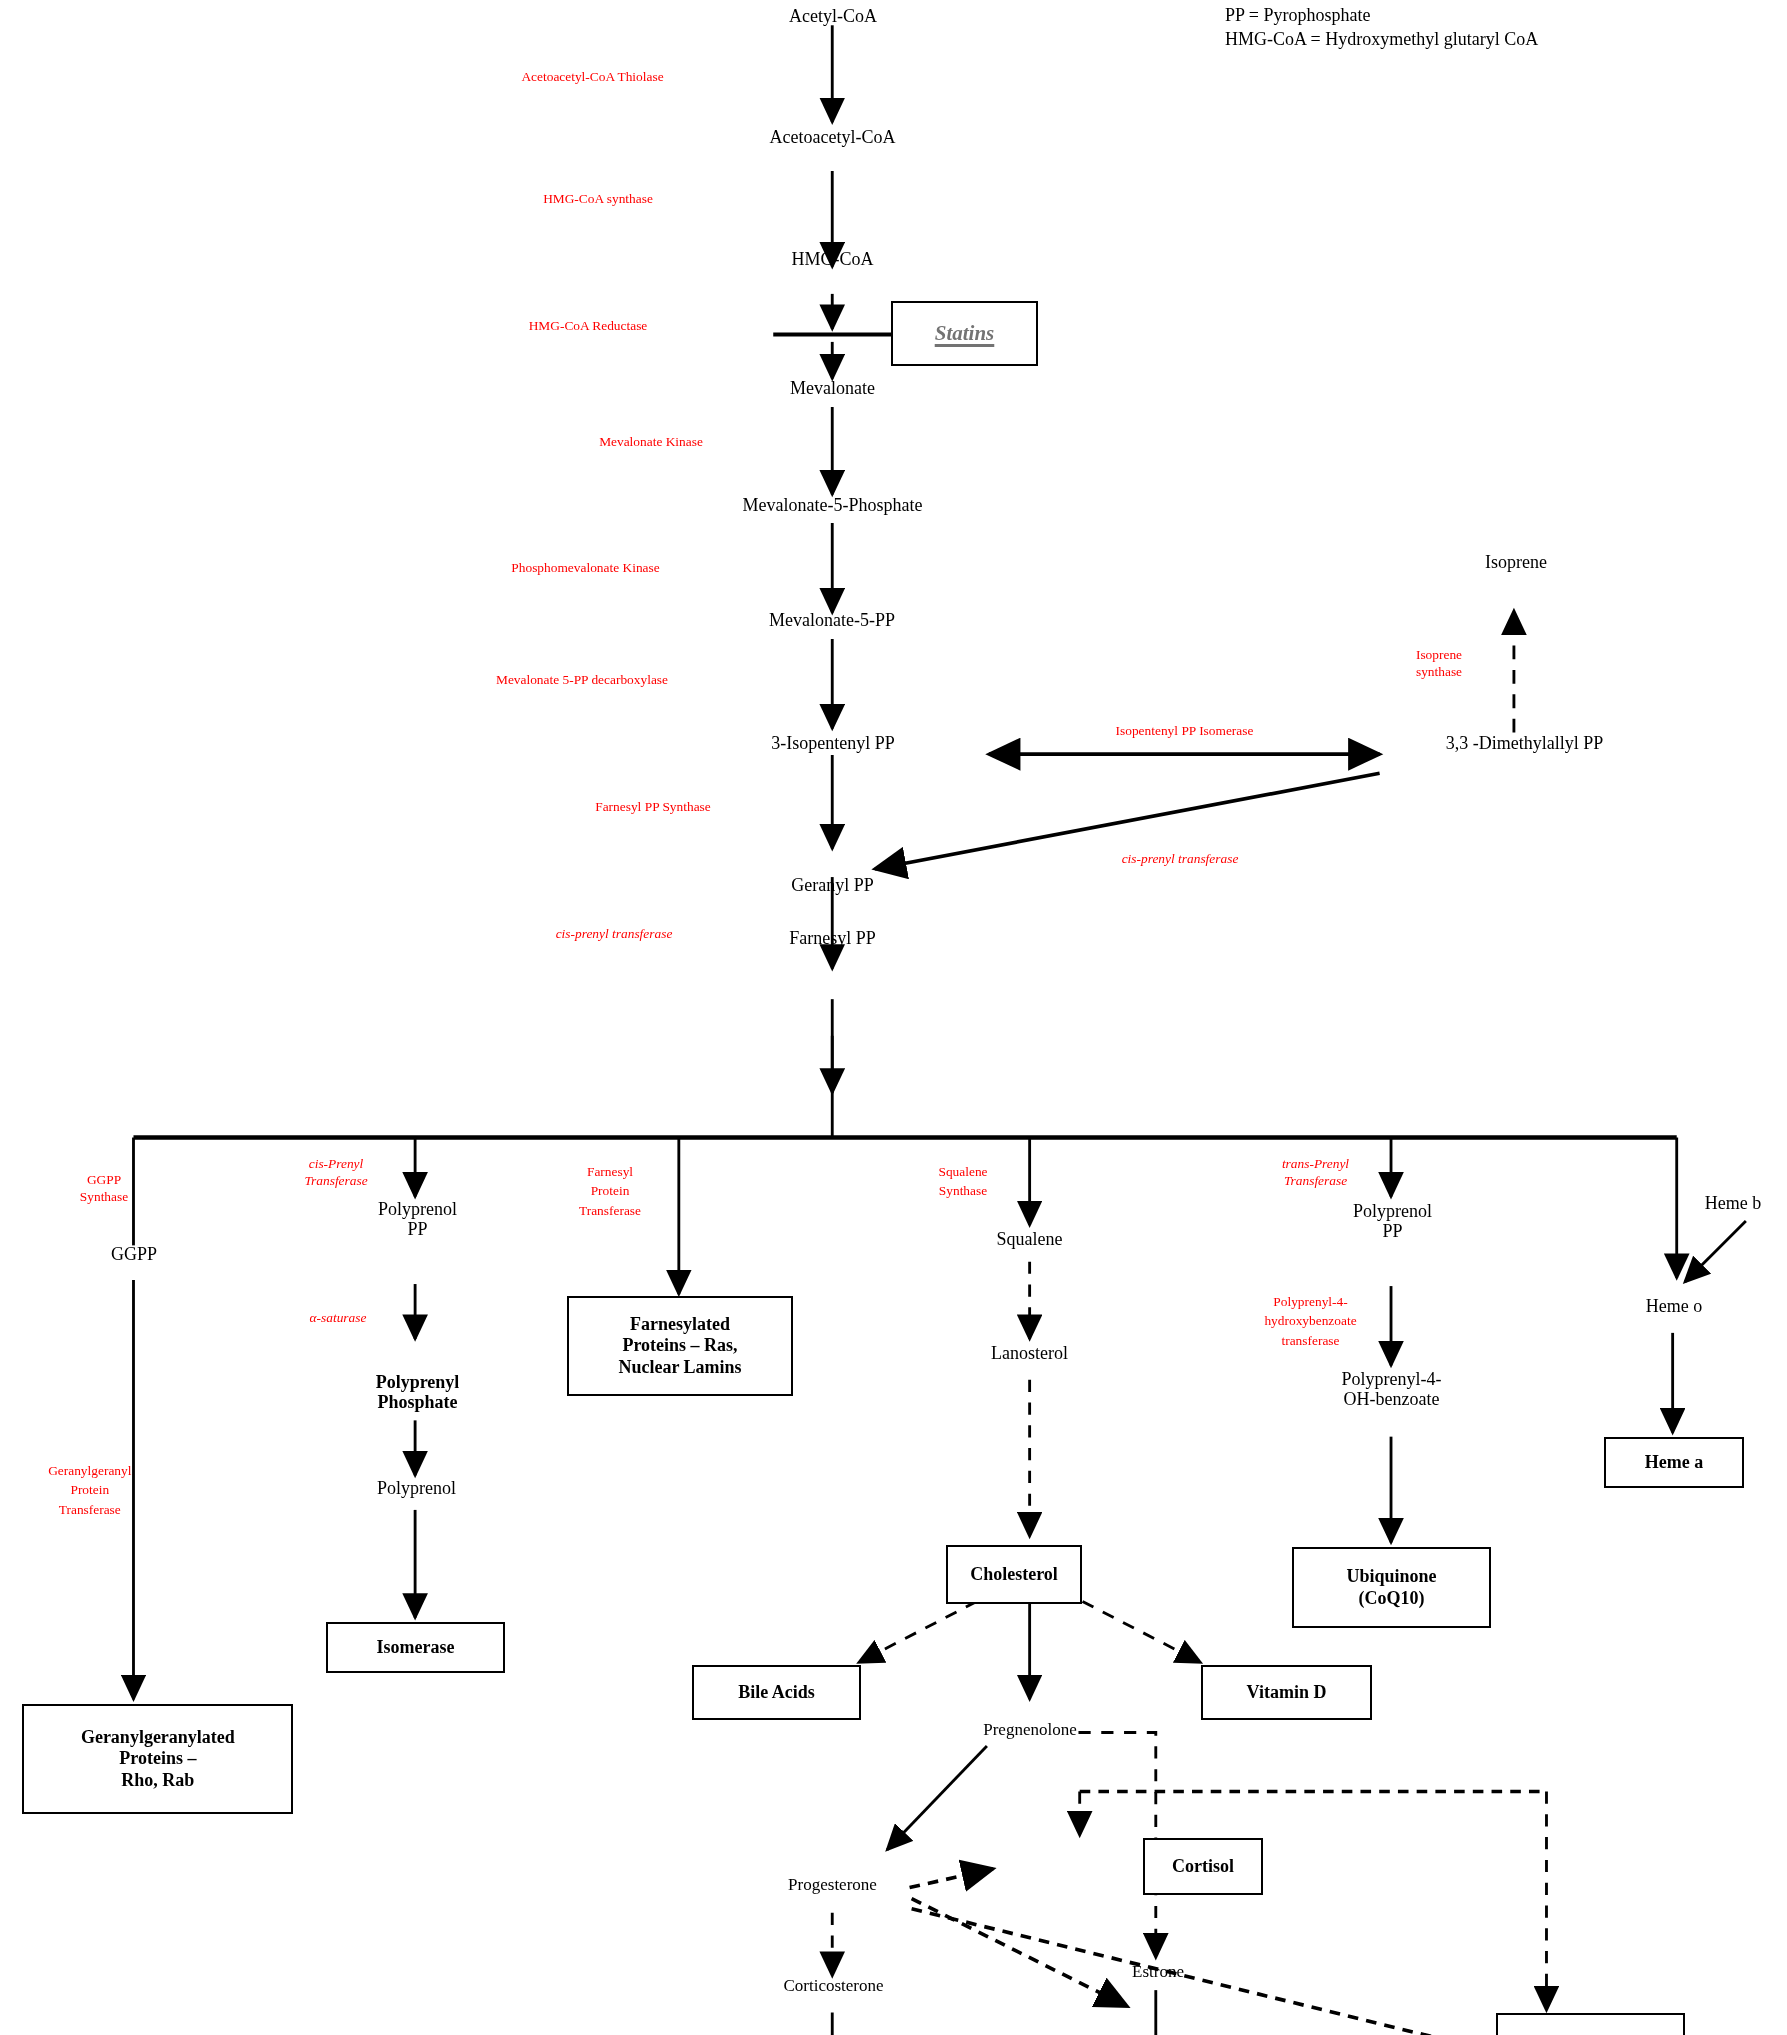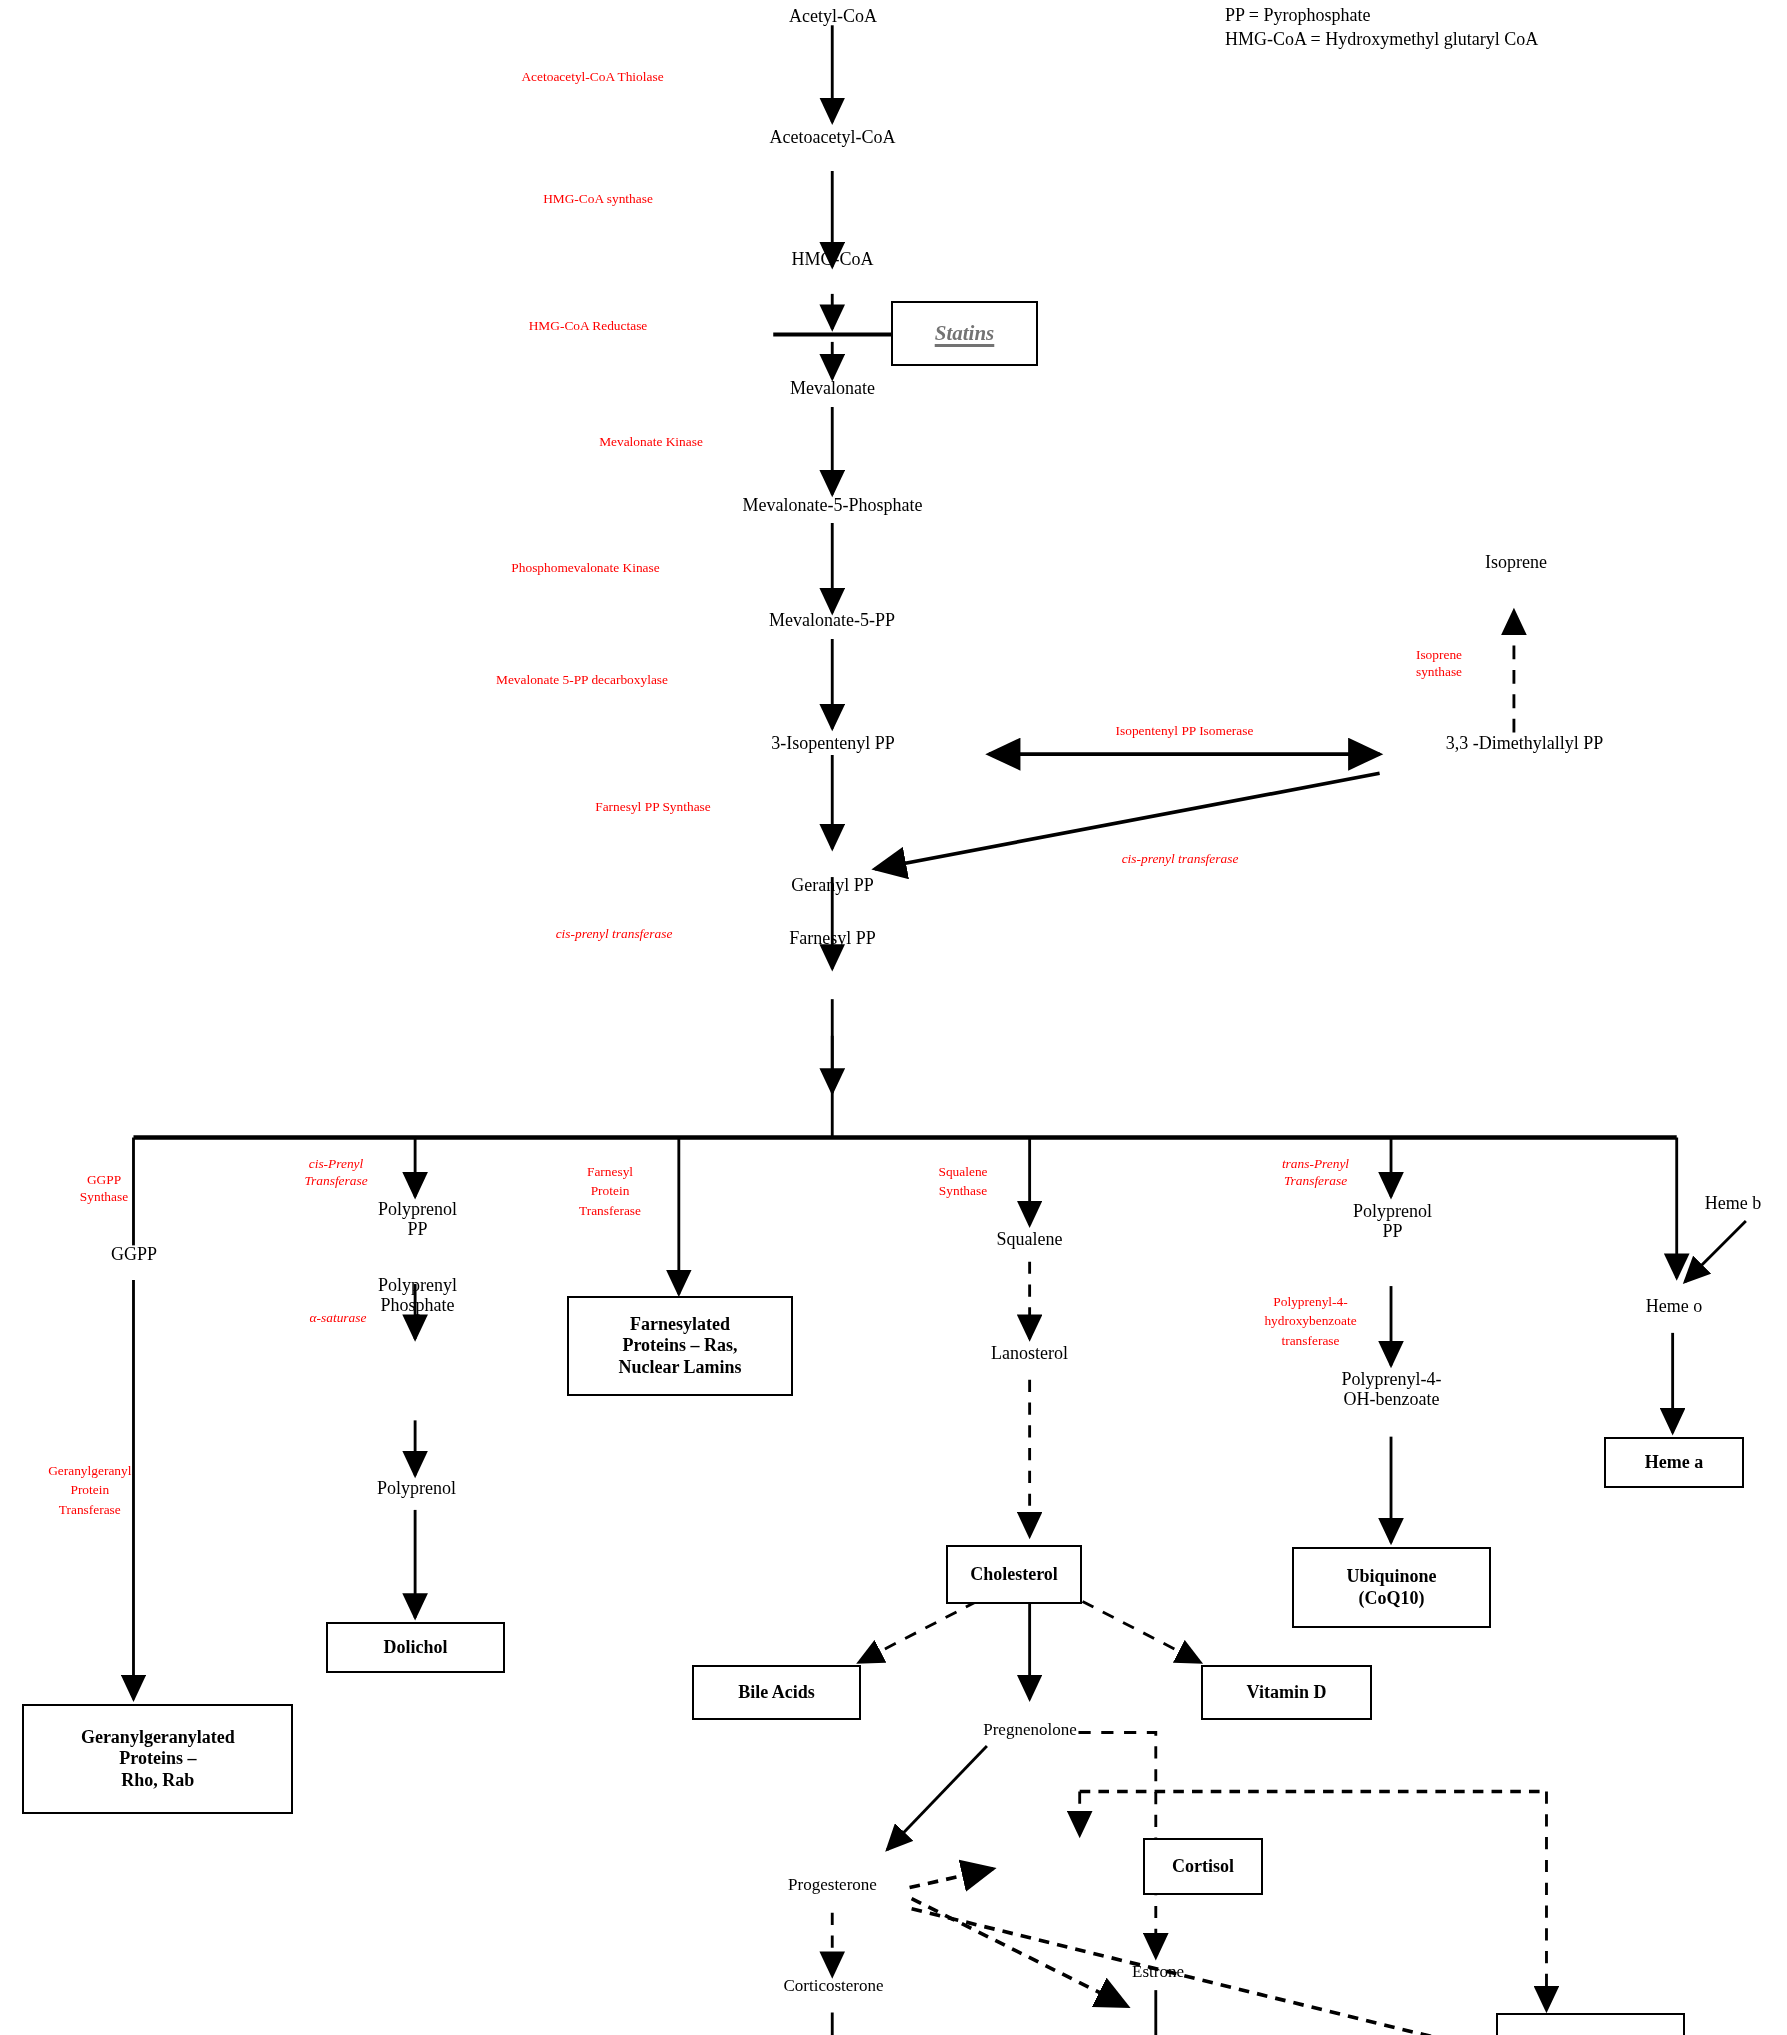--- a/index.html
+++ b/index.html
@@ -166,21 +166,21 @@
 Synthase</div>
   <div class="enz wrap ital" style="left:1242px;top:1156px;width:147px;white-space:pre-line;">trans-Prenyl
 Transferase</div>
   <div class="enz wrap" style="left:1233px;top:1292px;width:155px;white-space:pre-line;line-height:1.45;">Polyprenyl-4-
 hydroxybenzoate
 transferase</div>
 
   <div class="node" style="left:73px;top:1244px;width:122px;">GGPP</div>
   <div class="node wrap" style="left:338px;top:1199px;width:159px;white-space:pre-line;">Polyprenol
 PP</div>
-  <div class="node wrap" style="left:334px;top:1275px;width:167px;white-space:pre-line;">Polyprenyl
+  <div class="node wrap" style="left:334px;top:1372px;width:167px;white-space:pre-line;font-weight:bold;">Polyprenyl
 Phosphate</div>
   <div class="node" style="left:332px;top:1478px;width:169px;">Polyprenol</div>
   <div class="node" style="left:950px;top:1229px;width:159px;">Squalene</div>
   <div class="node" style="left:942px;top:1343px;width:175px;">Lanosterol</div>
   <div class="node wrap" style="left:1313px;top:1201px;width:159px;white-space:pre-line;">Polyprenol
 PP</div>
   <div class="node wrap" style="left:1292px;top:1369px;width:199px;white-space:pre-line;">Polyprenyl-4-
 OH-benzoate</div>
   <div class="node" style="left:1681px;top:1193px;width:104px;">Heme b</div>
   <div class="node" style="left:1622px;top:1296px;width:104px;">Heme o</div>
@@ -191,21 +191,21 @@
   <div class="node" style="left:1109px;top:1962px;width:98px;font-size:17px;">Estrone</div>
 
   <div class="boxed" style="left:567px;top:1296px;width:226px;height:100px;white-space:pre-line;">Farnesylated
 Proteins – Ras,
 Nuclear Lamins</div>
 
   <div class="boxed" style="left:22.4px;top:1704px;width:271px;height:110px;white-space:pre-line;">Geranylgeranylated
 Proteins –
 Rho, Rab</div>
 
-  <div class="boxed" style="left:326px;top:1622px;width:179px;height:51px;">Dolichol</div>
+  <div class="boxed" style="left:326px;top:1622px;width:179px;height:51px;">Isomerase</div>
 
   <div class="boxed" style="left:946px;top:1545px;width:136px;height:59px;">Cholesterol</div>
 
   <div class="boxed" style="left:1292px;top:1547px;width:199px;height:81px;white-space:pre-line;">Ubiquinone
 (CoQ10)</div>
 
   <div class="boxed" style="left:1604px;top:1437px;width:140px;height:51px;">Heme a</div>
 
   <div class="boxed" style="left:692px;top:1665px;width:169px;height:55px;">Bile Acids</div>
 

